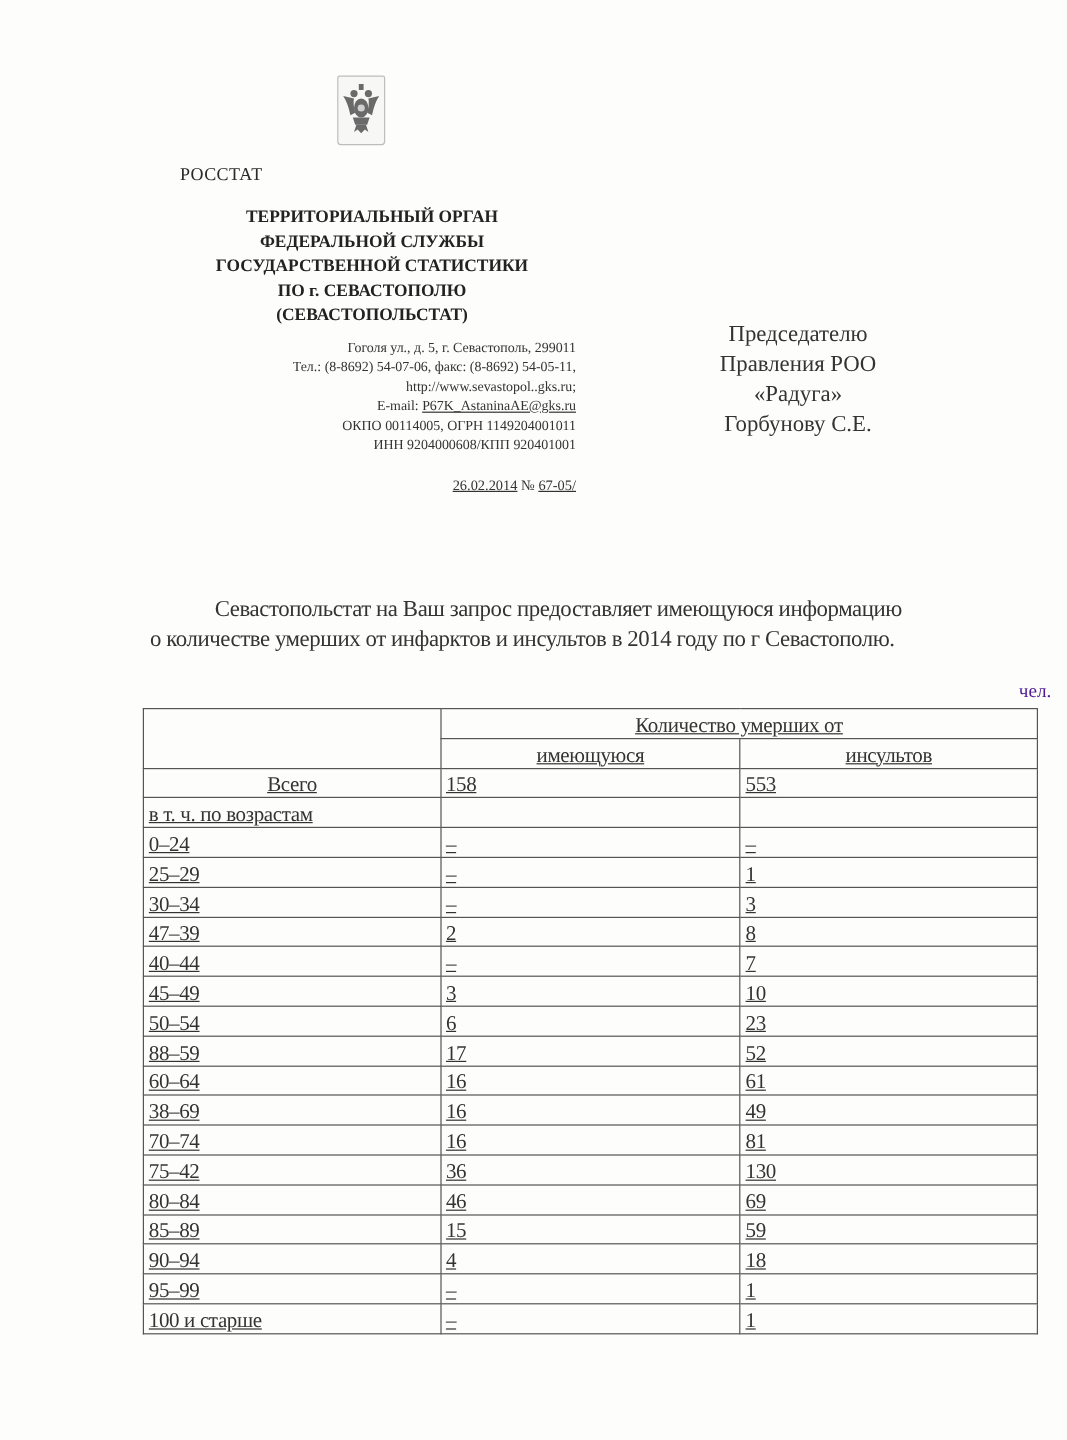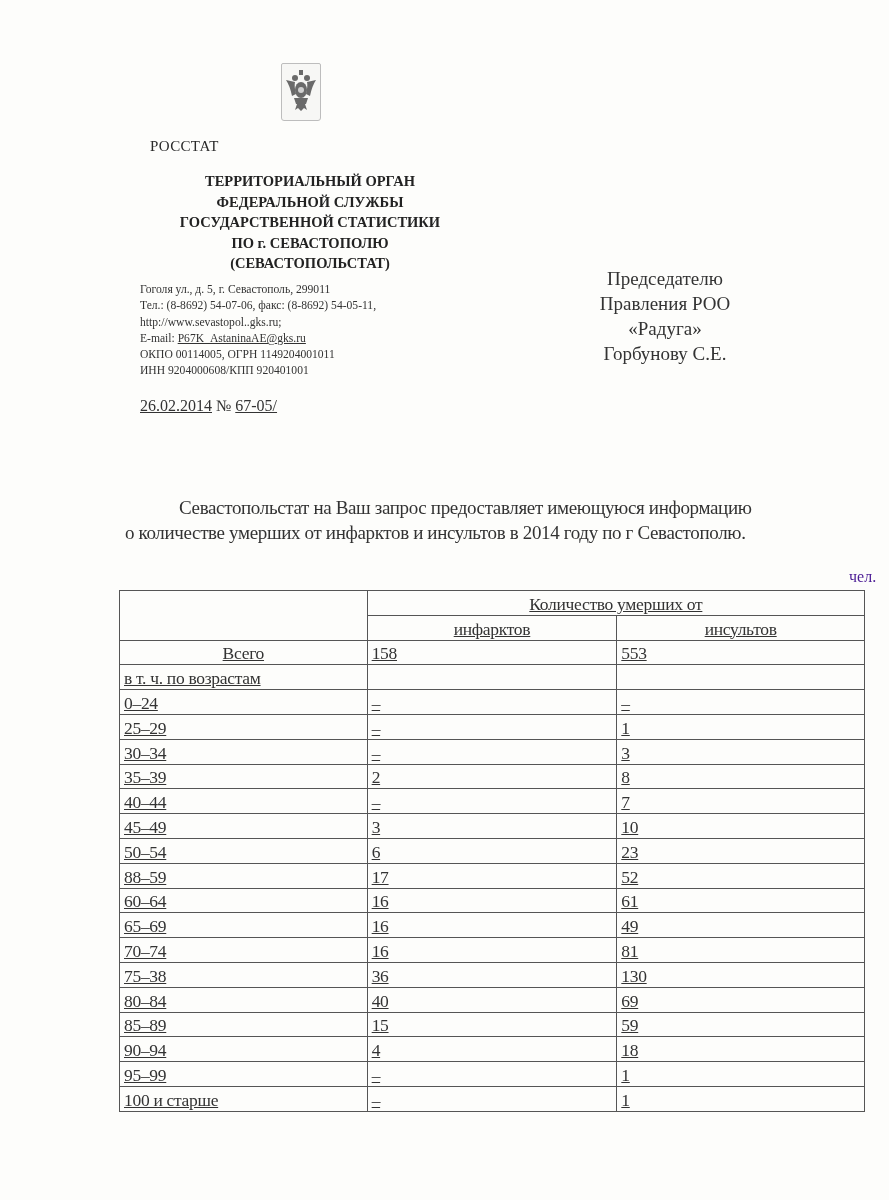--- a/index.html
+++ b/index.html
@@ -11,24 +11,24 @@
   .emblem {
     left:281px; top:63px; width:38px; height:56px;
     border:1px solid #bdbdbd; border-radius:2px 2px 3px 3px; background:#f7f7f5;
   }
   .emblem svg { width:38px; height:56px; display:block; }
   .agency { left:150px; top:138px; width:320px; text-align:left; font-size:15px; letter-spacing:0.3px; }
   .org {
     left:140px; top:171px; width:340px; text-align:center; font-weight:bold; font-size:14.5px; line-height:20.5px; color:#222;
   }
   .contacts {
-    left:140px; top:282px; width:340px; text-align:left; font-size:11.6px; line-height:16.3px; color:#333;
+    left:140px; top:282px; width:340px; text-align:right; font-size:11.6px; line-height:16.3px; color:#333;
   }
   .contacts .u { text-decoration:underline; }
-  .docref { left:140px; top:397px; width:340px; text-align:left; font-size:16px; color:#333; }
+  .docref { left:140px; top:397px; width:340px; text-align:right; font-size:12px; color:#333; }
   .docref span { text-decoration:underline; }
   .addressee {
     left:570px; top:266px; width:190px; text-align:center; font-size:19px; line-height:25px; color:#333;
   }
   .intro {
     left:125px; top:495px; width:740px; font-size:19px; line-height:25px; color:#333;
     font-family:"Liberation Serif", serif; letter-spacing:-0.35px;
   }
   .intro p { margin:0; }
   .intro .l1 { text-indent:54px; }
@@ -106,21 +106,21 @@
       <col class="c1">
       <col class="c2">
       <col class="c3">
     </colgroup>
   <tbody id="tbody">
     <tr class="hdr1">
       <td rowspan="2"></td>
       <td colspan="2" class="center">Количество умерших от</td>
     </tr>
     <tr class="hdr2">
-      <td class="center">инфарктов</td>
+      <td class="center">имеющуюся</td>
       <td class="center">инсультов</td>
     </tr>
     <tr>
       <td class="center">Всего</td>
       <td>158</td>
       <td>553</td>
     </tr>
     <tr>
       <td>в т. ч. по возрастам</td>
       <td></td>
@@ -135,21 +135,21 @@
         <td>25–29</td>
         <td>–</td>
         <td>1</td>
       </tr>
       <tr>
         <td>30–34</td>
         <td>–</td>
         <td>3</td>
       </tr>
       <tr>
-        <td>35–39</td>
+        <td>47–39</td>
         <td>2</td>
         <td>8</td>
       </tr>
       <tr>
         <td>40–44</td>
         <td>–</td>
         <td>7</td>
       </tr>
       <tr>
         <td>45–49</td>
@@ -165,37 +165,37 @@
         <td>88–59</td>
         <td>17</td>
         <td>52</td>
       </tr>
       <tr>
         <td>60–64</td>
         <td>16</td>
         <td>61</td>
       </tr>
       <tr>
-        <td>65–69</td>
+        <td>38–69</td>
         <td>16</td>
         <td>49</td>
       </tr>
       <tr>
         <td>70–74</td>
         <td>16</td>
         <td>81</td>
       </tr>
       <tr>
-        <td>75–38</td>
+        <td>75–42</td>
         <td>36</td>
         <td>130</td>
       </tr>
       <tr>
         <td>80–84</td>
-        <td>40</td>
+        <td>46</td>
         <td>69</td>
       </tr>
       <tr>
         <td>85–89</td>
         <td>15</td>
         <td>59</td>
       </tr>
       <tr>
         <td>90–94</td>
         <td>4</td>

